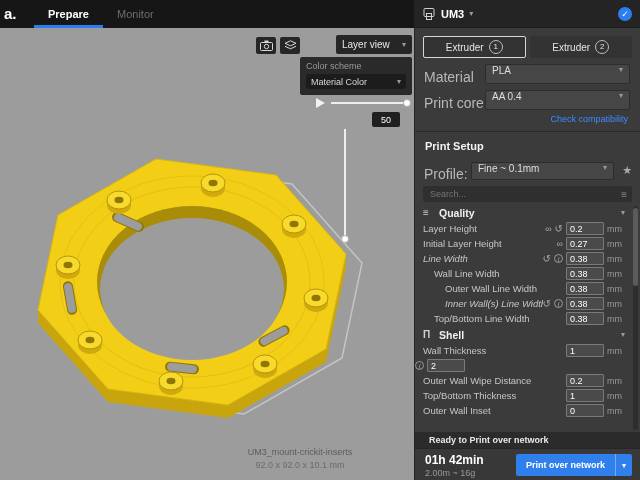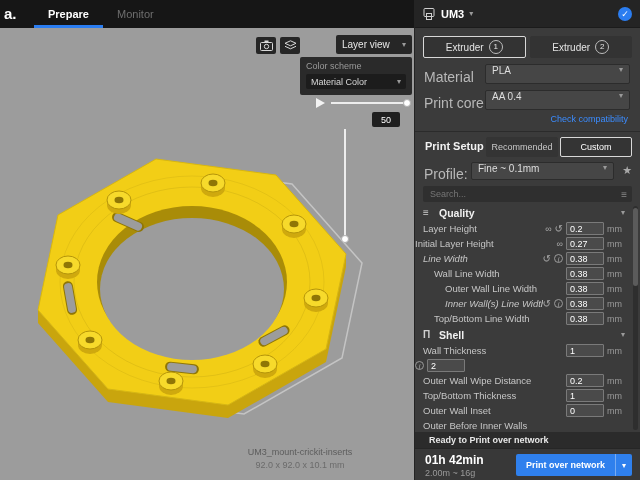--- a/index.html
+++ b/index.html
@@ -251,24 +251,20 @@
   <span class="frow-label" style="top:95px">Print core</span>
   <div class="select" style="left:70px;right:10px;top:90px">
     <span>AA 0.4</span>
     <span class="caret">▾</span>
   </div>
 
   <span class="link">Check compatibility</span>
   <div class="divider"></div>
 
   <span class="ps-title">Print Setup</span>
-  <div class="ps-modes">
-    <div class="ps-mode">Recommended</div>
-    <div class="ps-mode active">Custom</div>
-  </div>
 
   <span class="frow-label profile-label">Profile:</span>
   <div class="select profile-select" style="height:18px">
     <span>Fine ~ 0.1mm</span>
     <span class="caret">▾</span>
   </div>
   <span class="star">★</span>
 
   <div class="searchbox">
     <input type="text" placeholder="Search..." style="">
@@ -284,21 +280,21 @@
       <div class="srow">
         <span class="slabel" style="padding-left: 8px;">Layer Height</span>
         <span class="sicons">
           <span class="sicon link-ic">∞</span>
           <span class="sicon revert-ic">↺</span>
         </span>
         <span class="valbox">0.2</span>
         <span class="sunit">mm</span>
       </div>
       <div class="srow">
-        <span class="slabel" style="">Initial Layer Height</span>
+        <span class="slabel" style="padding-left: 8px;">Initial Layer Height</span>
         <span class="sicons">
           <span class="sicon link-ic">∞</span>
         </span>
         <span class="valbox">0.27</span>
         <span class="sunit">mm</span>
       </div>
       <div class="srow">
         <span class="slabel it" style="padding-left: 8px;">Line Width</span>
         <span class="sicons">
           <span class="sicon revert-ic">↺</span>
@@ -362,24 +358,20 @@
         <span class="slabel" style="padding-left: 8px;">Top/Bottom Thickness</span>
         <span class="sicons"></span>
         <span class="valbox">1</span>
         <span class="sunit">mm</span>
       </div>
       <div class="srow">
         <span class="slabel" style="padding-left: 8px;">Outer Wall Inset</span>
         <span class="sicons"></span>
         <span class="valbox">0</span>
         <span class="sunit">mm</span>
-      </div>
-      <div class="srow">
-        <span class="slabel" style="padding-left: 8px;">Outer Before Inner Walls</span>
-        <span class="sicons"></span>
       </div>
     </div>
   <div class="scrollbar">
       <div class="thumb"></div>
     </div>
 
   <div class="statusstrip">
     <span>Ready to Print over network</span>
   </div>
 

